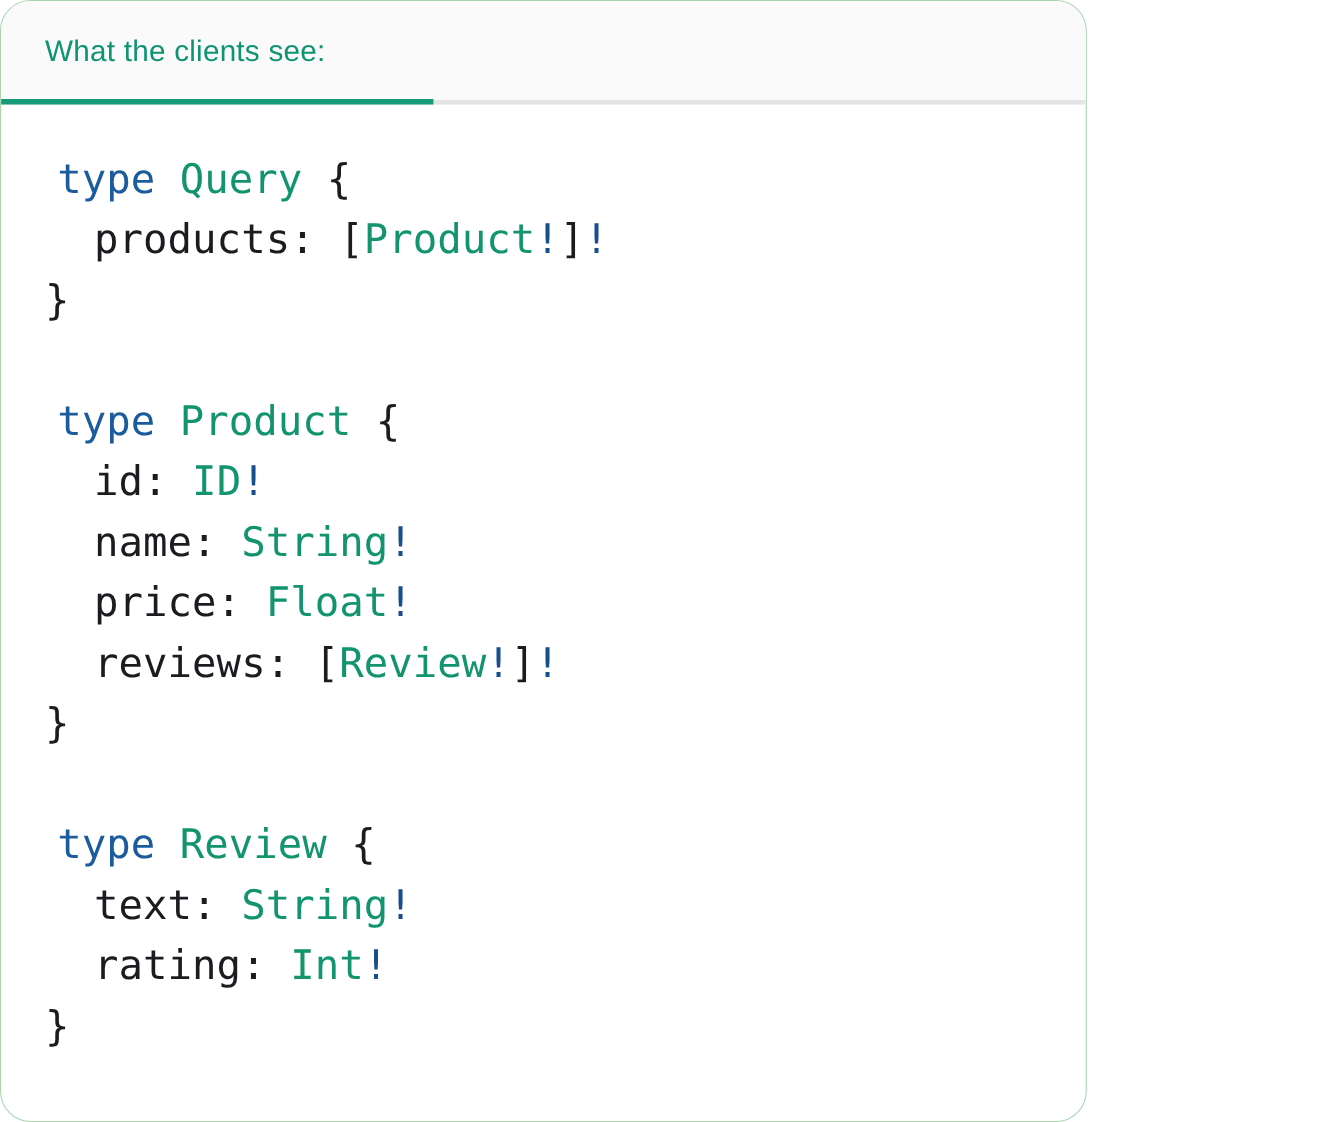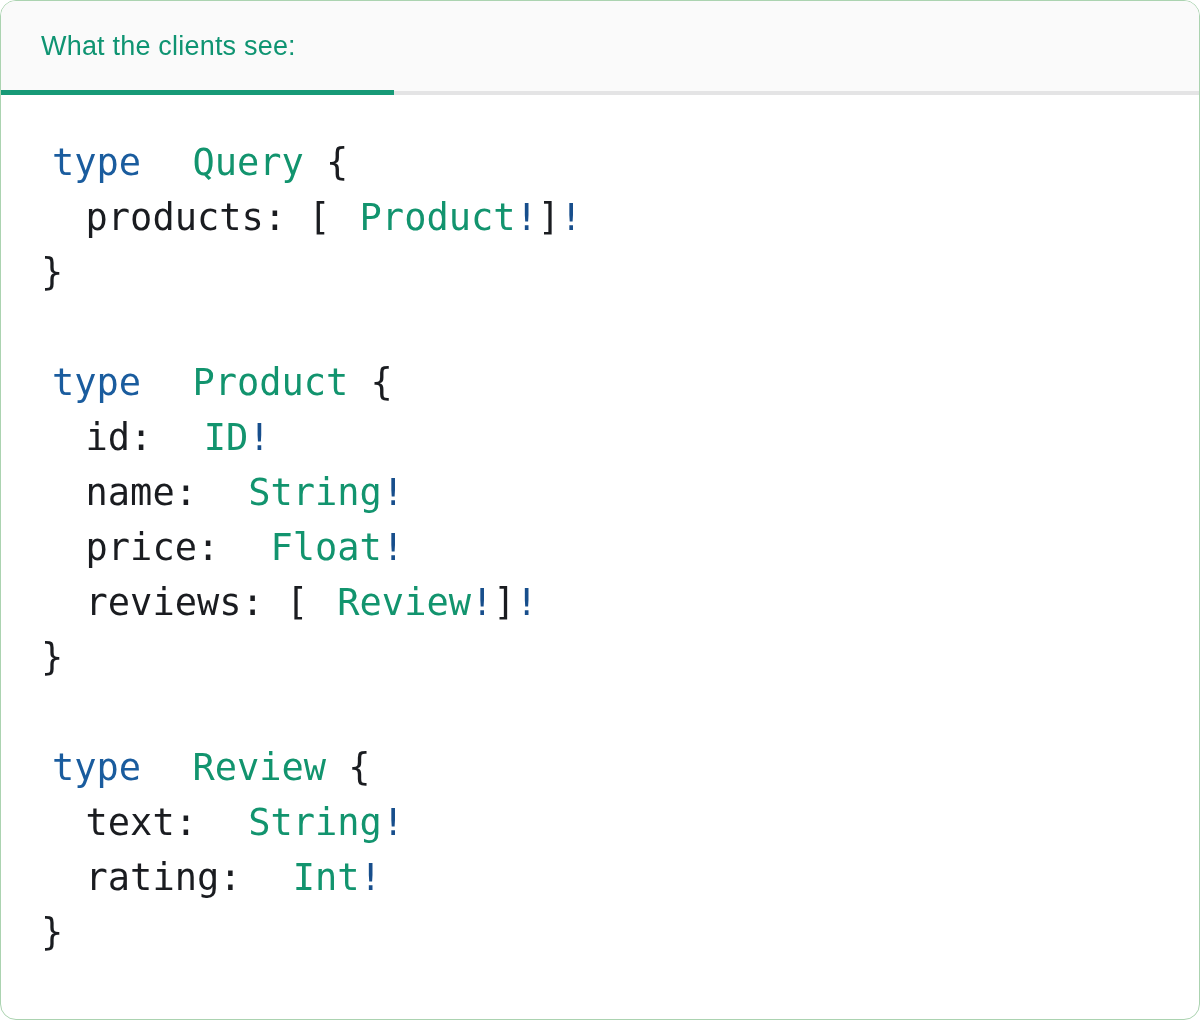--- a/index.html
+++ b/index.html
@@ -13,24 +13,24 @@
     --tabbar-border:#E4E4E5;
     --card-border:#ABD3B0;
   }
   *{margin:0;padding:0;box-sizing:border-box;}
   html,body{background:#ffffff;}
   body{
     width:1200px;height:1020px;
     font-family:"Liberation Sans", sans-serif;
   }
   .card{
-    width:1200px;height:1020px;
+    width:988px;height:1020px;
     background:#ffffff;
     border:1px solid var(--card-border);
-    border-radius:16px;
+    border-radius:28px;
     overflow:hidden;
   }
   .tabbar{
     position:relative;
     height:94px;
     background:var(--tabbar-bg);
     border-bottom:4px solid var(--tabbar-border);
   }
   .tab{
     display:flex;
@@ -57,21 +57,21 @@
   .code{
     padding:40px 30px 0 40px;
     font-family:"DejaVu Sans Mono","Liberation Mono",monospace;
     font-size:37px;
     line-height:55px;
     white-space:pre;
     color:var(--plain);
   }
   .code .line{min-height:55px;}
   .tok-kw{color:var(--kw);margin-left:11px;}
-  .tok-type{color:var(--type);margin-left:29px;}
+  .tok-type{color:var(--type);}
   .tok-bang{color:var(--bang);}
   .tok-plain{color:var(--plain);}
 </style>
 </head>
 <body>
 
 <div class="card">
   <div class="tabbar">
     <div class="tab">
       <span class="tab-label">What the clients see:</span>

